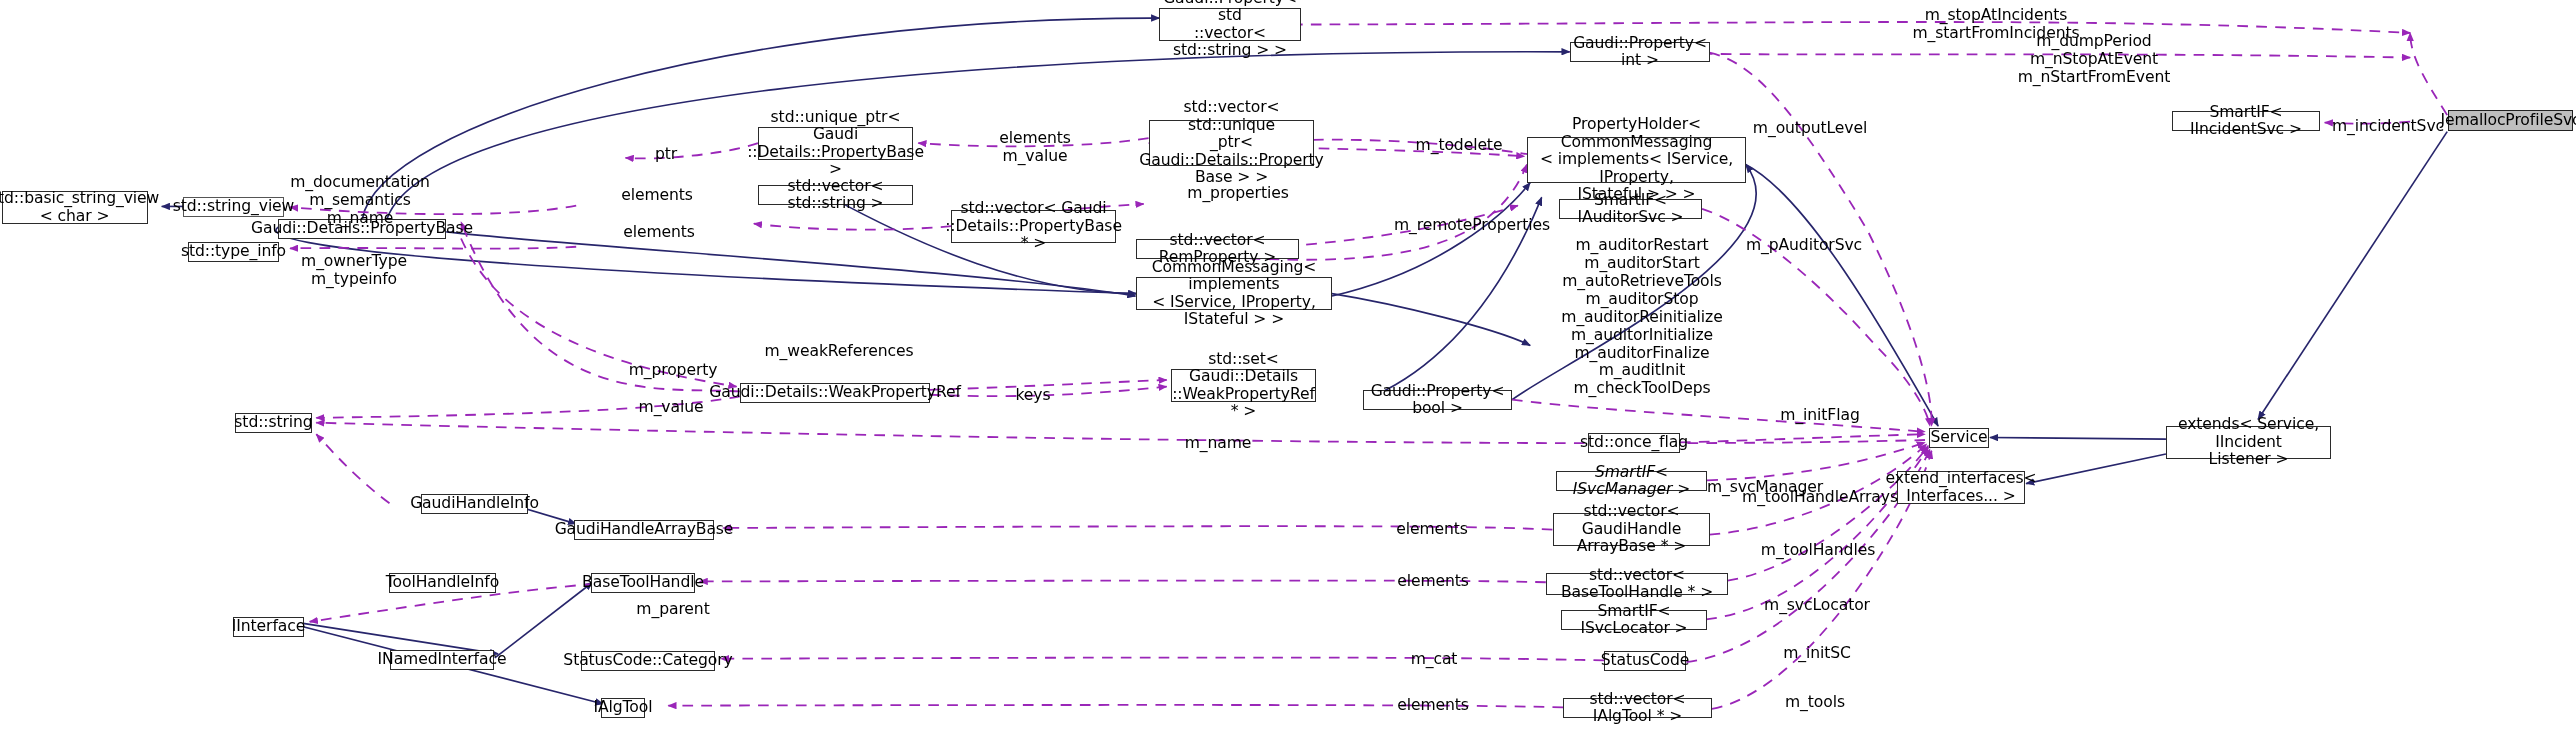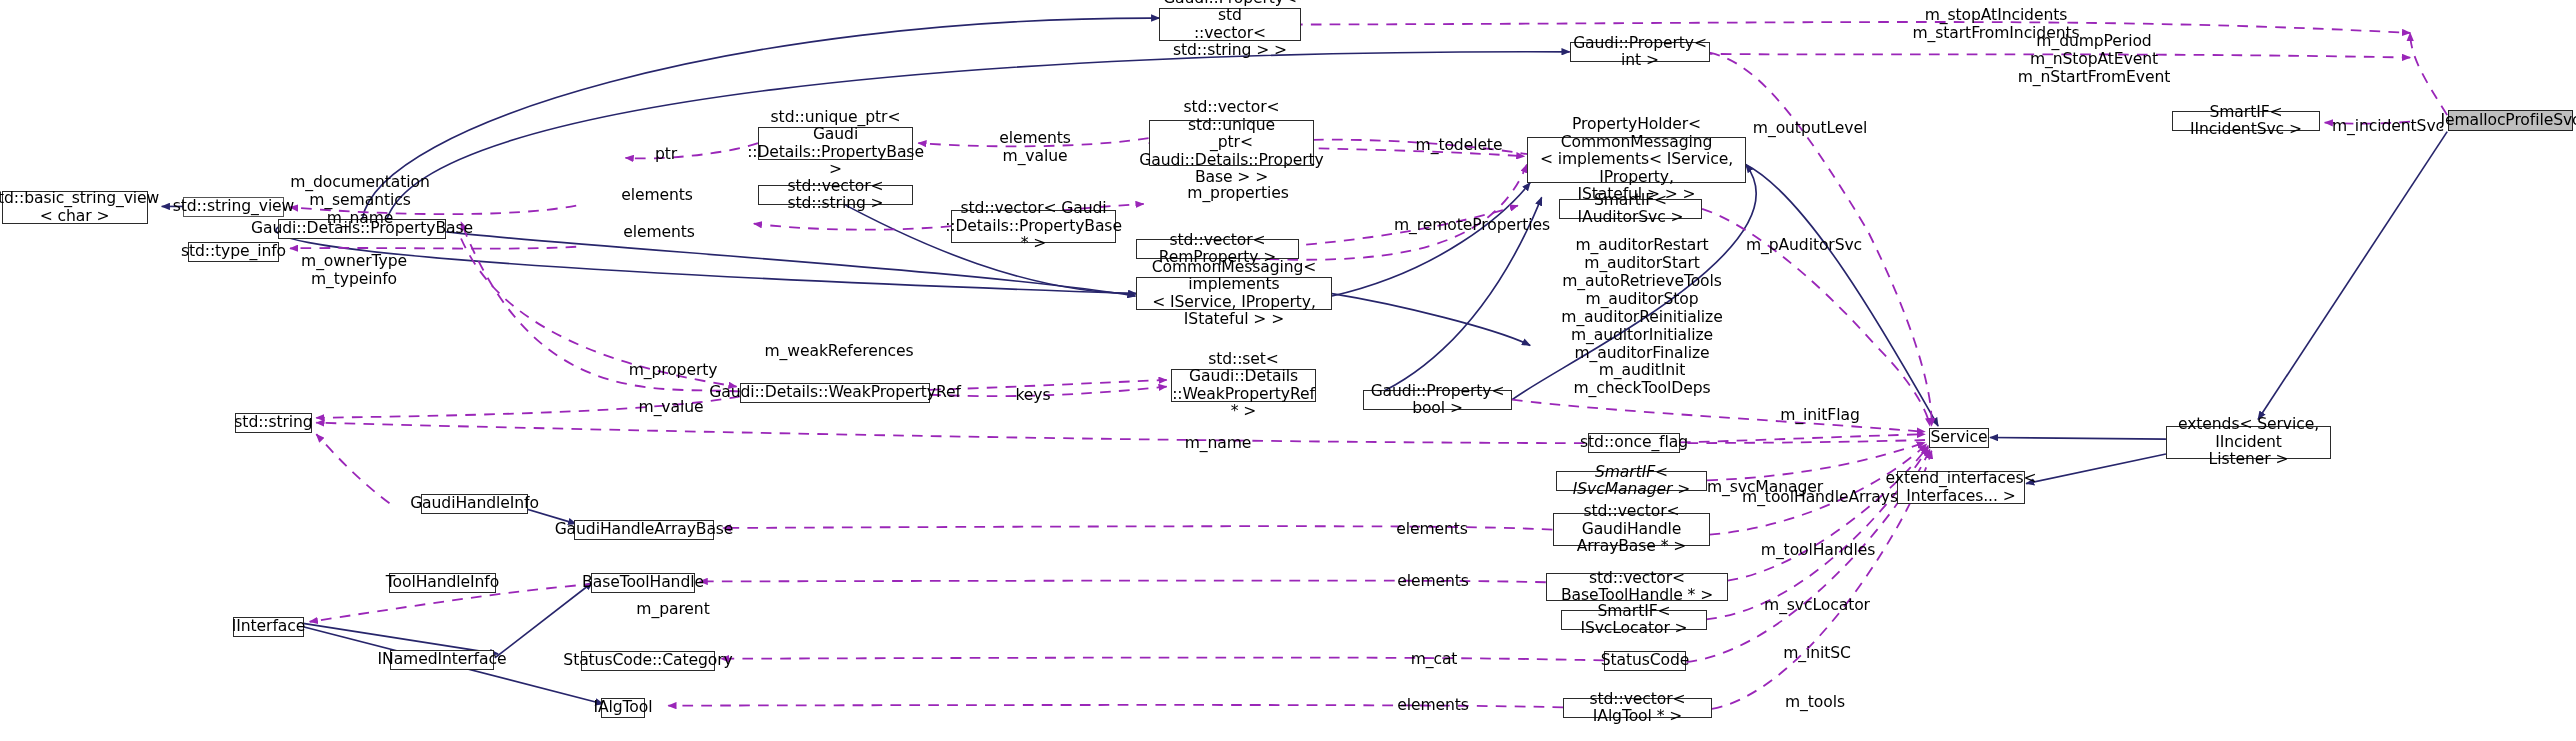--- a/index.html
+++ b/index.html
@@ -143,21 +143,21 @@
   <div class="node" style="left:1559px;top:199px;width:143px;height:20px;">SmartIF&lt; IAuditorSvc &gt;</div>
   <div class="node" style="left:1363px;top:390px;width:149px;height:20px;">Gaudi::Property&lt; bool &gt;</div>
   <div class="node" style="left:1588px;top:433px;width:92px;height:20px;">std::once_flag</div>
   <div class="node" style="left:1556px;top:471px;width:151px;height:20px;font-style:italic;">SmartIF&lt; ISvcManager &gt;</div>
 
   <div class="node" style="left:574px;top:520px;width:140px;height:20px;">GaudiHandleArrayBase</div>
   <div class="node" style="left:1553px;top:513px;width:157px;height:33px;">std::vector&lt; GaudiHandle
 ArrayBase * &gt;</div>
   <div class="node" style="left:389px;top:494px;width:107px;height:20px;margin-left:32px;">GaudiHandleInfo</div>
   <div class="node" style="left:591px;top:573px;width:104px;height:20px;">BaseToolHandle</div>
-  <div class="node" style="left:1546px;top:573px;width:182px;height:28px;">std::vector&lt; BaseToolHandle * &gt;</div>
+  <div class="node" style="left:1546px;top:573px;width:182px;height:22px;">std::vector&lt; BaseToolHandle * &gt;</div>
   <div class="node" style="left:389px;top:573px;width:107px;height:20px;">ToolHandleInfo</div>
   <div class="node" style="left:1561px;top:610px;width:146px;height:20px;">SmartIF&lt; ISvcLocator &gt;</div>
   <div class="node" style="left:233px;top:617px;width:71px;height:20px;">IInterface</div>
   <div class="node" style="left:390px;top:650px;width:104px;height:20px;">INamedInterface</div>
   <div class="node" style="left:581px;top:651px;width:134px;height:20px;">StatusCode::Category</div>
   <div class="node" style="left:1604px;top:651px;width:82px;height:20px;">StatusCode</div>
   <div class="node" style="left:601px;top:698px;width:44px;height:20px;">IAlgTool</div>
   <div class="node" style="left:1563px;top:698px;width:149px;height:20px;">std::vector&lt; IAlgTool * &gt;</div>
 
   <div class="node" style="left:1929px;top:428px;width:60px;height:20px;">Service</div>

